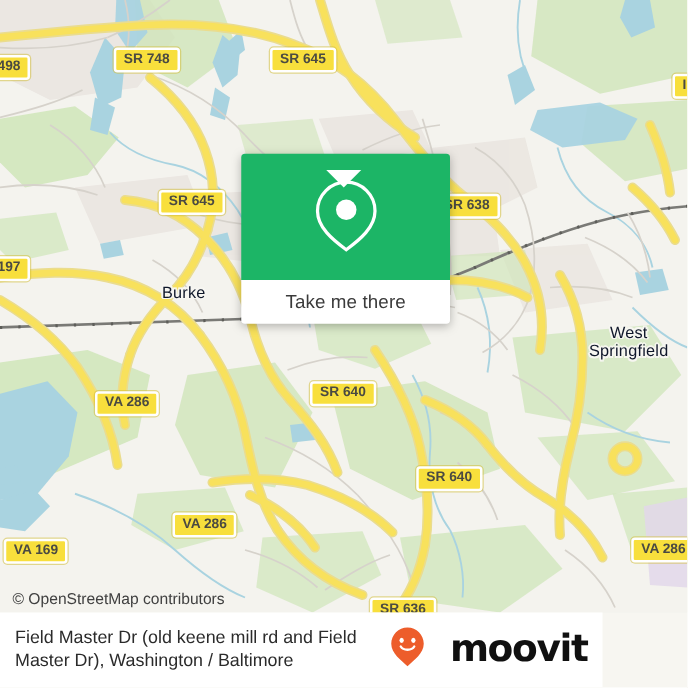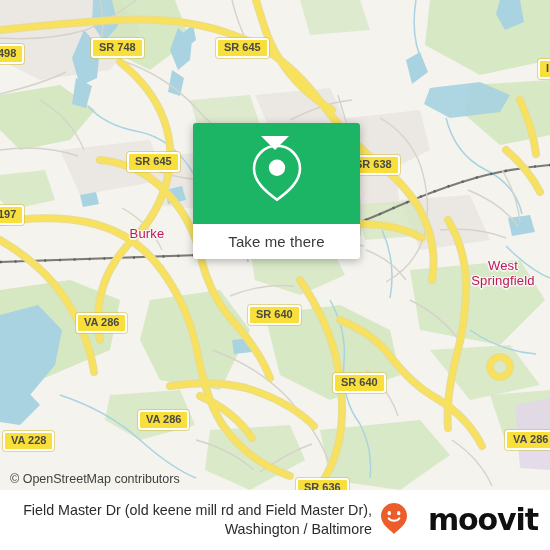--- a/index.html
+++ b/index.html
@@ -25,21 +25,21 @@
     width: 550px;
     height: 490px;
     overflow: hidden;
     background: #f4f3ee;
   }
   #map svg { display:block; }
 
   
   .place-label {
     position: absolute;
-    color: #be185d;
+    color: #0f172a;
     font-size: 13px;
     font-family: "Liberation Sans", sans-serif;
     letter-spacing: .2px;
     text-shadow:
        1.5px 0 0 #f7f6f1, -1.5px 0 0 #f7f6f1,
        0 1.5px 0 #f7f6f1, 0 -1.5px 0 #f7f6f1,
        1px 1px 0 #f7f6f1, -1px -1px 0 #f7f6f1,
        1px -1px 0 #f7f6f1, -1px 1px 0 #f7f6f1;
     white-space: pre;
     text-align: center;
@@ -114,28 +114,27 @@
     font-size: 12.5px;
     font-family: "Liberation Sans", sans-serif;
     white-space: nowrap;
   }
 
   
   #footer {
     position: absolute;
     left: 0;
     top: 490px;
-    width: 550px;
+    width: 482px;
     height: 60px;
     background: #ffffff;
     display: flex;
     align-items: center;
     box-sizing: border-box;
     padding: 0 12px 0 12px;
-    text-align: right;
   }
   #footer-title {
     flex: 1 1 auto;
     color: #2b2b2b;
     font-size: 14.3px;
     line-height: 19px;
     max-width: 400px;
     padding-right: 8px;
   }
   #footer-logo {
@@ -358,21 +357,21 @@
     <div class="shield" style="left:216px; top:38px;">SR 645</div>
     <div class="shield" style="left:538px; top:59px;">I</div>
     <div class="shield" style="left:127px; top:152px;">SR 645</div>
     <div class="shield" style="left:347px; top:155px;">SR 638</div>
     <div class="shield" style="left:-10px; top:205px;">197</div>
     <div class="shield" style="left:248px; top:305px;">SR 640</div>
     <div class="shield" style="left:76px; top:313px;">VA 286</div>
     <div class="shield" style="left:333px; top:373px;">SR 640</div>
     <div class="shield" style="left:138px; top:410px;">VA 286</div>
     <div class="shield" style="left:505px; top:430px;">VA 286</div>
-    <div class="shield" style="left:3px; top:431px;">VA 228</div>
+    <div class="shield" style="left:3px; top:431px;">VA 169</div>
     <div class="shield" style="left:296px; top:478px;">SR 636</div>
 
     <div id="popup">
       <div id="popup-green">
         <div id="popup-pin">
           <svg width="56" height="62" viewBox="0 0 56 62" xmlns="http://www.w3.org/2000/svg">
             <path d="M28 4 C 15.3 4, 5 14.3, 5 27 C 5 40, 17 50, 28 58 C 39 50, 51 40, 51 27 C 51 14.3, 40.7 4, 28 4 Z" fill="none" stroke="#ffffff" stroke-width="2.6"></path>
             <circle cx="28" cy="26" r="8.2" fill="#ffffff"></circle>
           </svg>
         </div>

